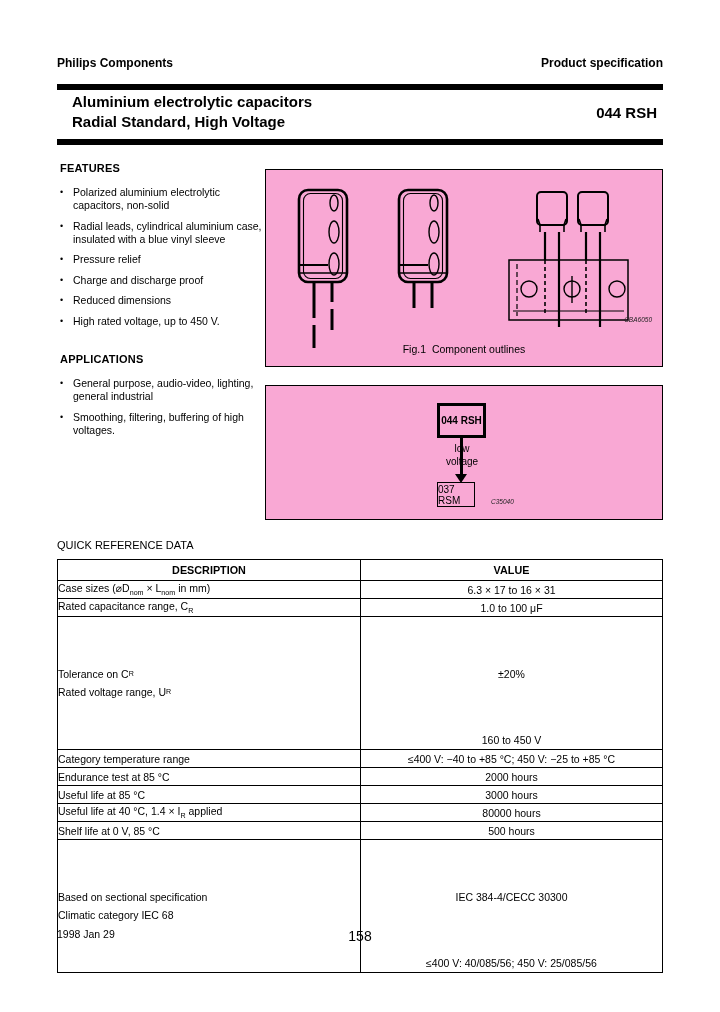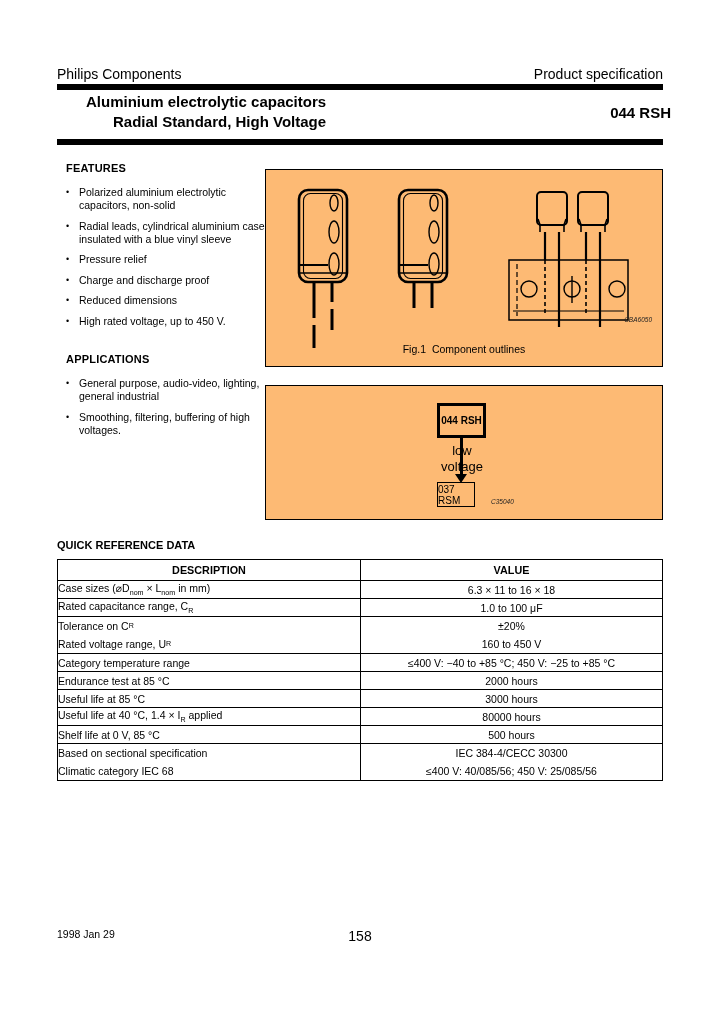--- a/index.html
+++ b/index.html
@@ -1,61 +1,61 @@
 <!DOCTYPE html>
 <html><head>
 <meta charset="utf-8">
 <style>
   * { margin:0; padding:0; box-sizing:border-box; }
   body { background:#fff; font-family:"Liberation Sans","DejaVu Sans",sans-serif; color:#000; }
   .page { position:relative; width:720px; height:1012px; background:#ffffff; overflow:hidden; }
 
   
-  .hdr-row { position:absolute; left:57px; top:66px; width:606px; display:flex; justify-content:space-between; font-size:14px; font-weight:normal; }
+  .hdr-row { position:absolute; left:57px; top:56px; width:606px; display:flex; justify-content:space-between; font-size:12px; font-weight:bold; }
   .bar { position:absolute; left:57px; width:606px; height:6px; background:#000; }
   .bar1 { top:84px; }
   .bar2 { top:139px; }
-  .title-block { position:absolute; left:71px; top:92px; width:606px; display:flex; justify-content:space-between; align-items:center;text-align:right; }
+  .title-block { position:absolute; left:57px; top:92px; width:606px; display:flex; justify-content:space-between; align-items:center; }
   .title-left { padding-left:15px; font-size:15px; font-weight:bold; line-height:1.35; }
   .part-number { font-size:15px; font-weight:bold; padding-right:6px; }
 
   
-  .section { position:absolute; left:66px; width:206px; }
+  .section { position:absolute; left:60px; width:206px; }
   .sec-features { top:162px; }
   .sec-applications { top:353px; }
   .sec-heading { font-size:11px; font-weight:bold; margin-bottom:12px; letter-spacing:0.2px; }
   .bullet-item { display:flex; font-size:10.5px; line-height:1.24; margin-bottom:7.5px; }
   .bullet-char { width:13px; flex:0 0 13px; font-size:9px; padding-top:1px; }
 
   
-  .figbox { position:absolute; left:265px; width:398px; border:1.5px solid #000; background:#fdba74; }
+  .figbox { position:absolute; left:265px; width:398px; border:1.5px solid #000; background:#f9a8d4; }
   .fig1 { top:169px; height:198px; }
   .fig2 { top:385px; height:135px; }
   .fig-caption { position:absolute; left:0; width:100%; text-align:center; font-size:10.5px; white-space:pre; }
   .fig1 .fig-caption { top:173px; }
   .draw-code { position:absolute; font-size:6.5px; font-style:italic; color:#222; }
 
   
   .flow-top-box { position:absolute; left:171px; top:17px; width:49px; height:35px; border:3px solid #000; display:flex; align-items:center; justify-content:center; font-size:10px; font-weight:bold; }
   .flow-bottom-box { position:absolute; left:171px; top:96px; width:38px; height:25px; border:1px solid #000; display:flex; align-items:center; justify-content:center; font-size:10px; }
   .flow-line { position:absolute; left:194px; top:52px; width:2.5px; height:36px; background:#000; }
   .flow-arrowhead { position:absolute; left:189px; top:88px; width:0; height:0; border-left:6px solid transparent; border-right:6px solid transparent; border-top:9px solid #000; }
-  .flow-label { position:absolute; left:146px; top:57px; width:100px; text-align:center; font-size:13px; line-height:1.25; background:transparent; }
-
-  
-  .qrd-heading { position:absolute; left:57px; top:539px; font-size:11px; font-weight:bold; }
+  .flow-label { position:absolute; left:146px; top:57px; width:100px; text-align:center; font-size:10px; line-height:1.25; background:transparent; }
+
+  
+  .qrd-heading { position:absolute; left:57px; top:539px; font-size:11px; font-weight:normal; }
   .qrd-table { position:absolute; left:57px; top:559px; width:606px; border-collapse:collapse; font-size:10.5px;border-radius:27px; }
   .qrd-table th, .qrd-table td { border:1.5px solid #000; padding:0; vertical-align:middle; }
   .qrd-table th { height:21px; font-size:10.8px; text-align:center; font-weight:bold; }
   .col-desc { width:303px; }
   .cell-desc { padding-left:6px; text-align:left; }
   .cell-value { text-align:center; }
   .row-single td { height:18px;margin-left:20px; }
   .row-double .ln { height:18px; display:flex; align-items:center; }
-  .row-double .cell-value .ln { justify-content:center; }
+  .row-double .cell-value .ln { justify-content:center;margin-top:48px; }
   sub { font-size:0.68em; }
 
   
   .footer-date { position:absolute; left:57px; top:928px; font-size:10.5px; }
   .footer-page { position:absolute; left:0; top:928px; width:720px; text-align:center; font-size:14px; }
 
   svg { display:block; }
 </style>
 </head>
 <body>
@@ -187,21 +187,21 @@
   <table class="qrd-table">
     <thead>
       <tr>
         <th class="col-desc">DESCRIPTION</th>
         <th>VALUE</th>
       </tr>
     </thead>
     <tbody>
       <tr class="row-single">
         <td class="cell-desc">Case sizes (⌀D<sub>nom</sub> × L<sub>nom</sub> in mm)</td>
-        <td class="cell-value">6.3 × 11 to 16 × 18</td>
+        <td class="cell-value">6.3 × 17 to 16 × 31</td>
       </tr>
       <tr class="row-single">
         <td class="cell-desc">Rated capacitance range, C<sub>R</sub></td>
         <td class="cell-value">1.0 to 100 μF</td>
       </tr>
       <tr class="row-double">
         <td class="cell-desc">
           <div class="ln">Tolerance on C<sub>R</sub></div>
           <div class="ln">Rated voltage range, U<sub>R</sub></div>
         </td>

